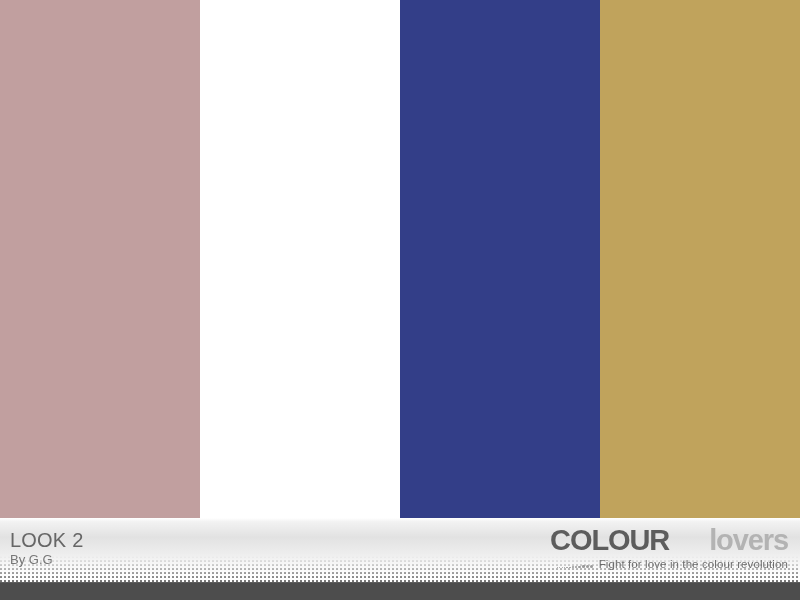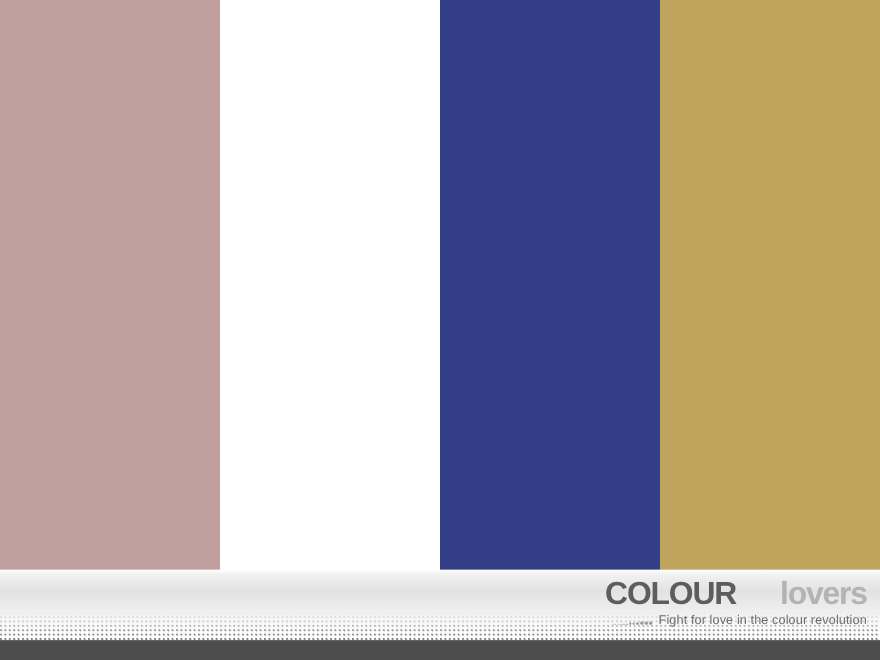--- a/index.html
+++ b/index.html
@@ -154,20 +154,24 @@
 
   <div class="swatches">
     <div class="swatch" style="background: rgb(193, 159, 159); width: 200px;"></div>
     <div class="swatch" style="background: rgb(255, 255, 255); width: 200px;"></div>
     <div class="swatch" style="background: rgb(51, 62, 136); width: 200px;"></div>
     <div class="swatch" style="background: rgb(192, 163, 92); width: 200px;"></div>
   </div>
 
   <div class="caption-band">
 
+    <div class="palette-meta">
+      <div class="palette-title" style="color: rgb(102, 102, 102);">LOOK 2</div>
+      <div class="palette-author" style="color: rgb(119, 119, 119);">By G.G</div>
+    </div>
 
     <div class="brand">
       <div class="brand-wordmark">
         <span class="brand-colour" style="color: rgb(93, 93, 93);">COLOUR</span><span class="brand-lovers" style="color: rgb(179, 179, 179); margin-left: 40px;">lovers</span>
       </div>
       <div class="brand-tagline-row">
         <span class="tagline-dots" style="width: 38px;">
             <i style="width: 1px; height: 1px; left: 0px;"></i>
             <i style="width: 1px; height: 1px; left: 2.4px;"></i>
             <i style="width: 1px; height: 1px; left: 4.8px;"></i>

